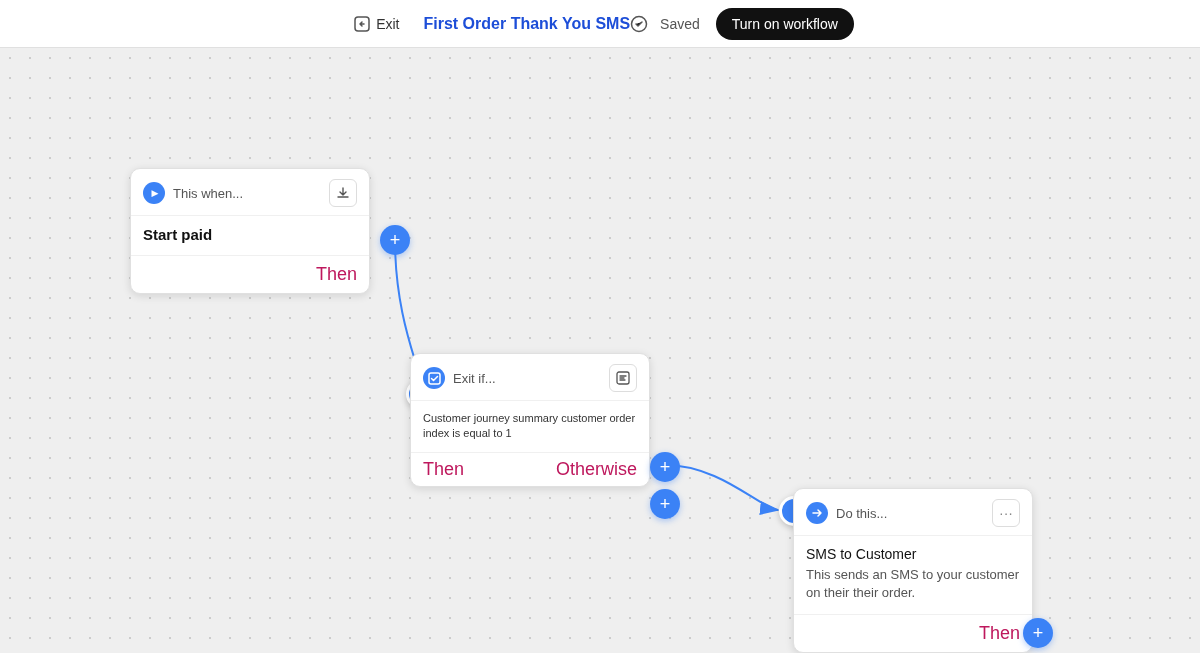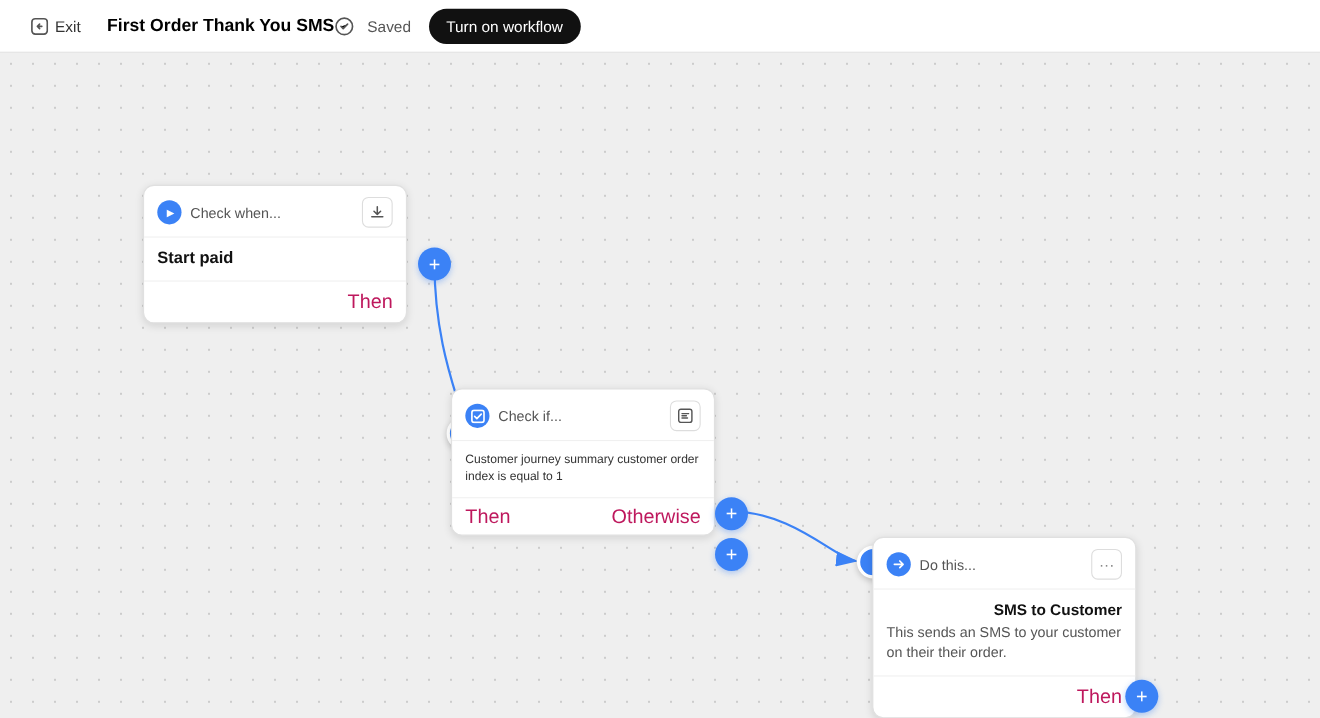--- a/index.html
+++ b/index.html
@@ -2,21 +2,21 @@
 <html><head>
   <meta charset="utf-8">
   <style>
     * { box-sizing: border-box; margin: 0; padding: 0; }
     body { font-family: -apple-system, BlinkMacSystemFont, 'Segoe UI', sans-serif; background: #f0f0f0; height: 653px; overflow: hidden; }
 
     
     .header {
       display: flex;
       align-items: center;
-      justify-content: flex-start;
+      justify-content: center;
       padding: 0 20px;
       height: 48px;
       background: #fff;
       border-bottom: 1px solid #e0e0e0;
       position: relative;
       z-index: 10;
     }
     .header-left {
       display: flex;
       align-items: center;
@@ -30,21 +30,21 @@
       border: none;
       cursor: pointer;
       font-size: 14px;
       color: #333;
       padding: 4px 8px;
       border-radius: 4px;
     }
     .page-title {
       font-size: 16px;
       font-weight: 600;
-      color: #000000;
+      color: #1d4ed8;
     }
     .header-right {
       display: flex;
       align-items: center;
       gap: 16px;
     }
     .saved-status {
       display: flex;
       align-items: center;
       gap: 12px;
@@ -196,23 +196,22 @@
       background: #3b82f6;
       border-radius: 50%;
       display: flex;
       align-items: center;
       justify-content: center;
       color: #fff;
       font-size: 10px;
     }
     .sms-title {
       font-size: 14px;
-      font-weight: 700;
+      font-weight: 400;
       color: #111;
-      text-align: right;
     }
     .sms-desc {
       font-size: 13px;
       color: #555;
       line-height: 1.4;
       margin-top: 4px;
     }
     .node-menu-icon {
       width: 28px;
       height: 28px;
@@ -302,21 +301,21 @@
 
     <path d="M 395 192 C 395 270, 420 320, 420 332" stroke="#3b82f6" stroke-width="2" fill="none" marker-end="url(#arrowhead)"></path>
 
     <path d="M 665 417 C 720 417, 760 460, 778 462" stroke="#3b82f6" stroke-width="2" fill="none" marker-end="url(#arrowhead)"></path>
   </svg>
 
   <div class="node start-node">
     <div class="node-header">
       <div class="node-header-left">
         <div class="node-icon-play">▶</div>
-        <span>Check when...</span>
+        <span>This when...</span>
       </div>
       <div class="node-action-icon">
         <svg width="14" height="14" viewBox="0 0 14 14" fill="none">
           <path d="M7 2v7M4 6l3 3 3-3M2 11h10" stroke="#555" stroke-width="1.4" stroke-linecap="round" stroke-linejoin="round"></path>
         </svg>
       </div>
     </div>
     <div class="node-body">
       <div class="node-body-title">Start paid</div>
     </div>
@@ -331,21 +330,21 @@
 
   <div class="node check-node">
     <div class="node-header">
       <div class="node-header-left">
         <div class="check-icon">
           <svg width="13" height="13" viewBox="0 0 13 13" fill="none">
             <rect x="1" y="1" width="11" height="11" rx="2" stroke="#fff" stroke-width="1.5" fill="none"></rect>
             <path d="M3.5 6.5L5.5 8.5L9.5 4.5" stroke="#fff" stroke-width="1.5" stroke-linecap="round" stroke-linejoin="round"></path>
           </svg>
         </div>
-        <span>Check if...</span>
+        <span>Exit if...</span>
       </div>
       <div class="node-action-icon">
         <svg width="14" height="14" viewBox="0 0 14 14" fill="none">
           <rect x="1" y="1" width="12" height="12" rx="2" stroke="#555" stroke-width="1.3" fill="none"></rect>
           <path d="M4 5h6M4 7h4M4 9h5" stroke="#555" stroke-width="1.3" stroke-linecap="round"></path>
         </svg>
       </div>
     </div>
     <div class="node-condition-text">Customer journey summary customer order index is equal to 1</div>
     <div class="node-footer-row">

